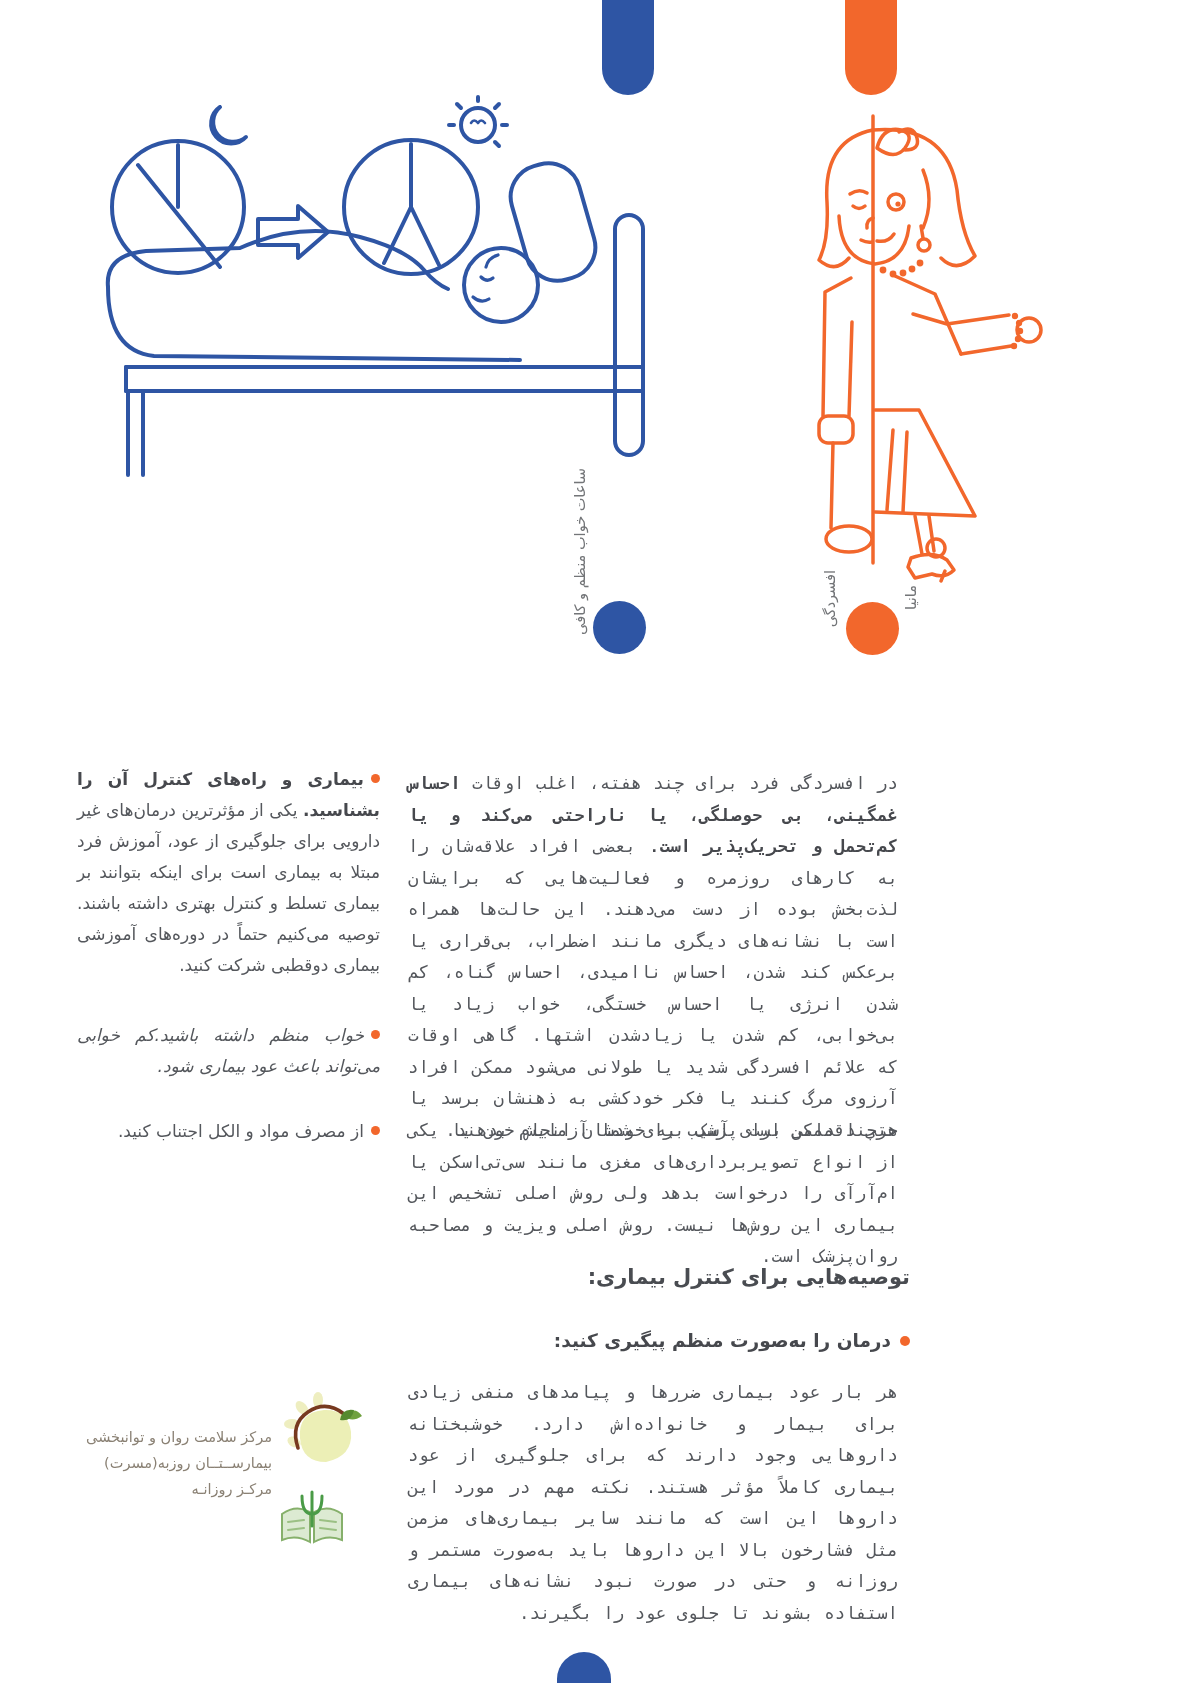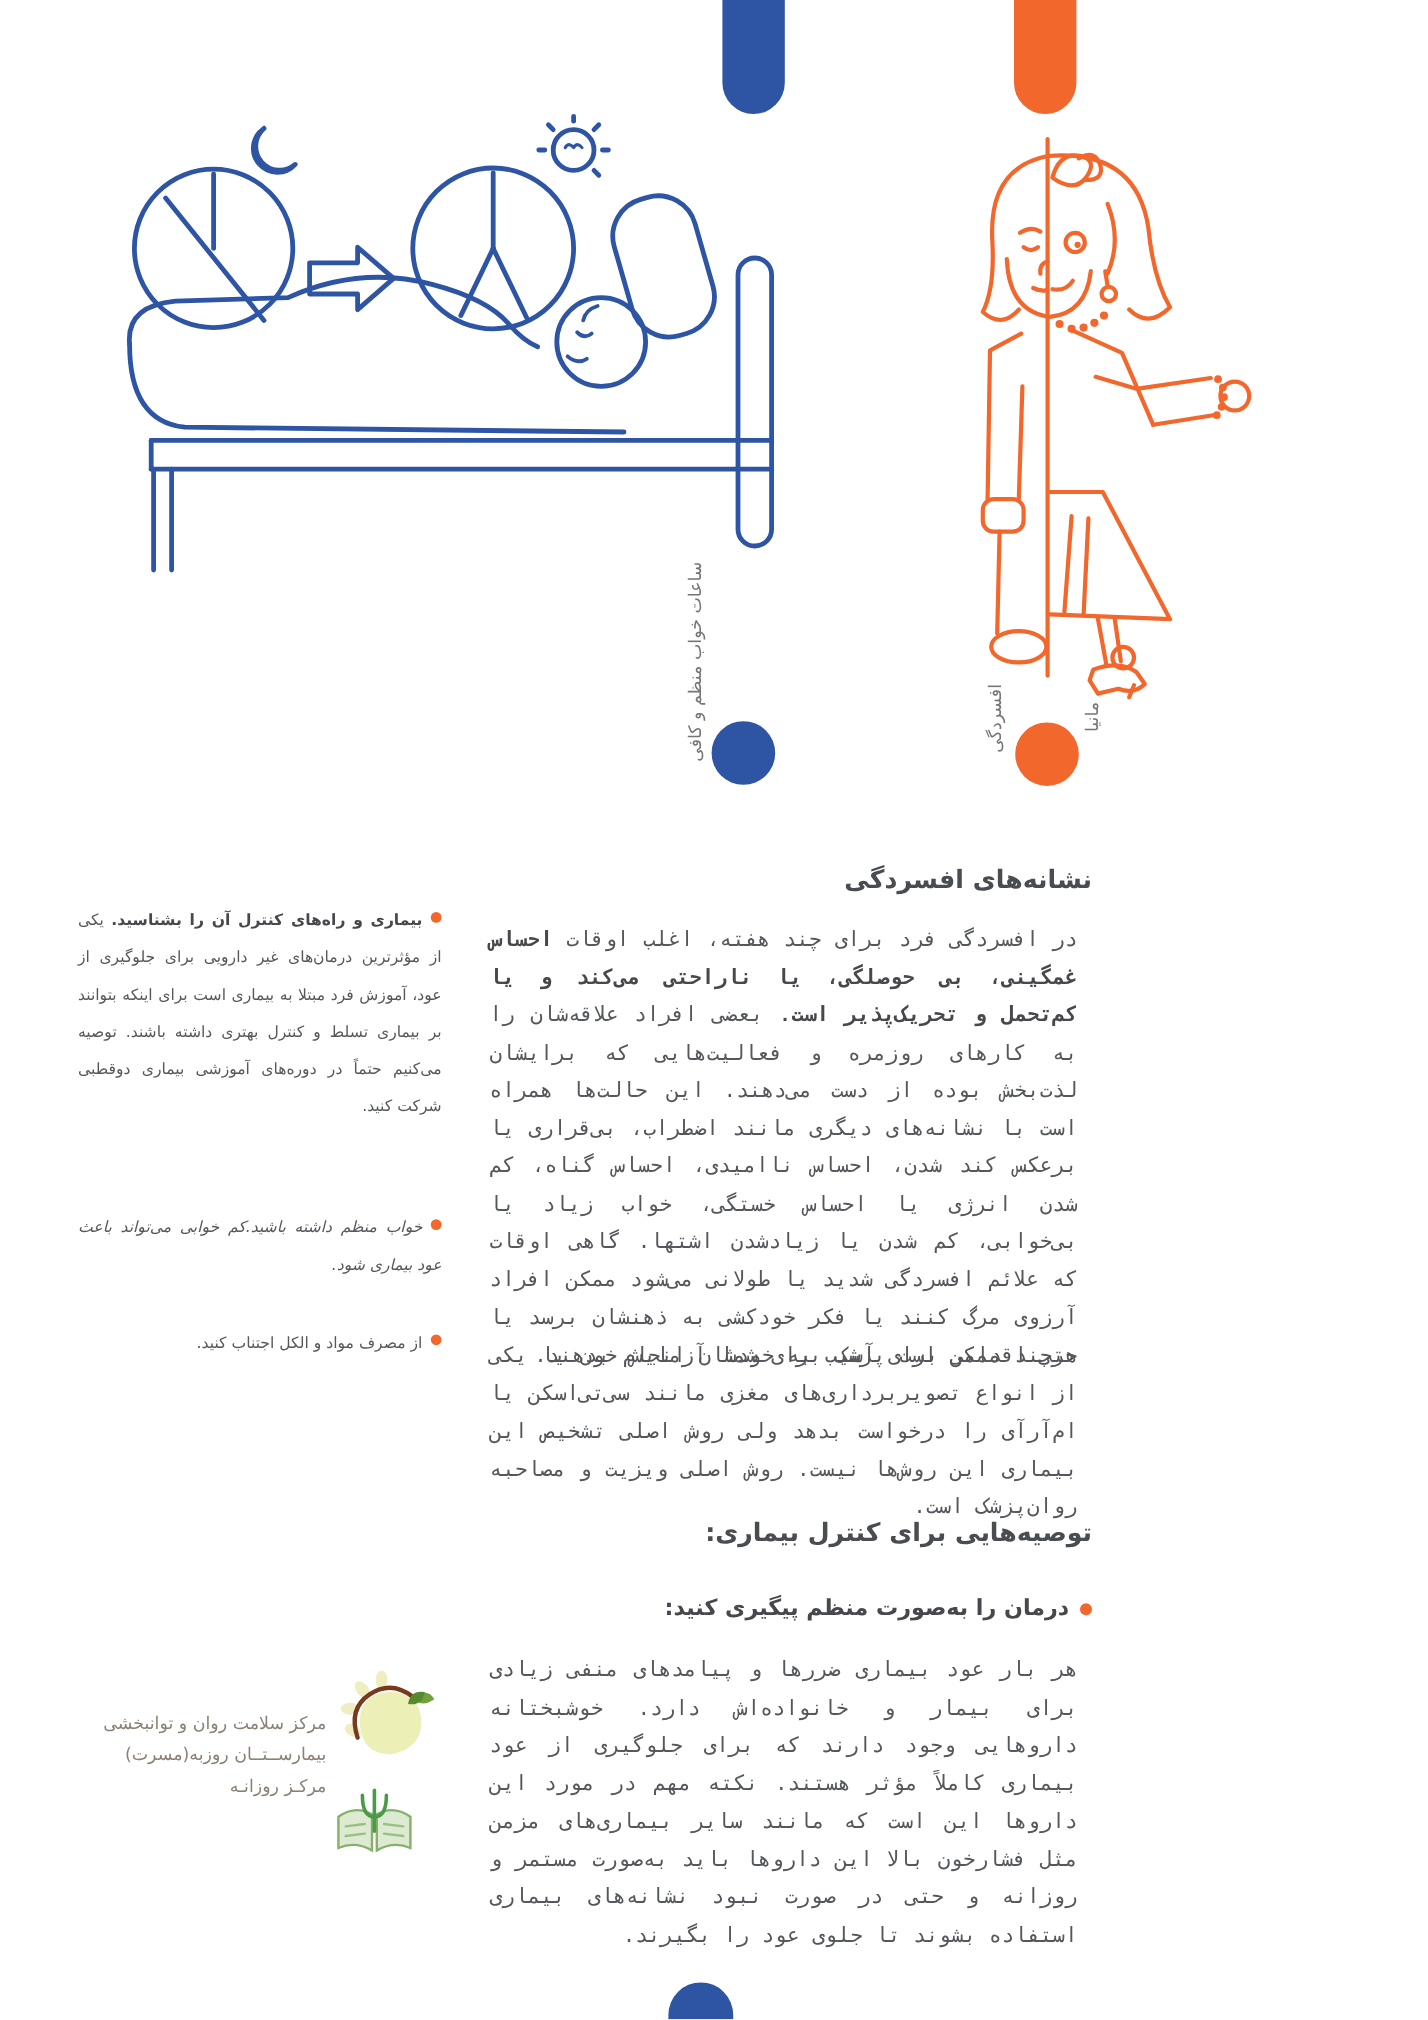--- a/index.html
+++ b/index.html
@@ -29,21 +29,21 @@
     margin:0;font-size:21px;font-weight:700;color:#494c51;line-height:30px;
   }
   .body-p{
     margin:12px;font-size:17.5px;line-height:31.5px;text-align:justify;font-family:Liberation Mono, monospace;
   }
   .body-p .bold, .side-item .bold{font-weight:700;color:#46484d;}
   .tip-row{display:flex;align-items:center;gap:9px;}
   .tip-row .tip-dot{flex:0 0 auto;width:10px;height:10px;border-radius:50%;background:#f2672c;}
   .tip-row .tip-title{font-size:18.5px;font-weight:700;color:#46484d;}
   .side-item{
-    margin:0;font-size:13px;line-height:31px;text-align:justify;position:absolute;width:303px;
+    margin:12px;font-size:17px;line-height:31px;text-align:justify;position:absolute;width:303px;
   }
   .bdot{
     display:inline-block;width:9px;height:9px;border-radius:50%;
     background:#f2672c;margin-left:7px;vertical-align:2px;
   }
   
   .org-text{position:absolute;text-align:right;color:#8a8174;font-size:14.5px;line-height:26px;}
   svg{display:block;}
 </style>
 </head>
@@ -166,21 +166,20 @@
     </g>
   </svg>
 
   <span class="vlabel" style="right:618px;top:468px;">ساعات خواب منظم و کافی</span>
   <span class="vlabel" style="right:368px;top:570px;">افسردگی</span>
   <span class="vlabel" style="right:287px;top:585px;">مانیا</span>
 
   <div class="abs dot-circle blue" style="left:593px;top:601px;"></div>
   <div class="abs dot-circle orange" style="left:846px;top:602px;"></div>
 
-  <h2 class="sec col-main" style="top:718px;">نشانه‌های افسردگی</h2>
 
   <p class="body-p col-main" style="top:757px;">
     <span>در افسردگی فرد برای چند هفته، اغلب اوقات </span><span class="bold">احساس غمگینی، بی حوصلگی، یا ناراحتی می‌کند و یا کم‌تحمل و تحریک‌پذیر است.</span><span> بعضی افراد علاقه‌شان را به کارهای روزمره و فعالیت‌هایی که برایشان لذت‌بخش بوده از دست می‌دهند. این حالت‌ها همراه است با نشانه‌های دیگری مانند اضطراب، بی‌قراری یا برعکس کند شدن، احساس ناامیدی، احساس گناه، کم شدن انرژی یا احساس خستگی، خواب زیاد یا بی‌خوابی، کم شدن یا زیادشدن اشتها. گاهی اوقات که علائم افسردگی شدید یا طولانی می‌شود ممکن افراد آرزوی مرگ کنند یا فکر خودکشی به ذهنشان برسد یا حتی اقدامی برای آسیب به خودشان انجام بدهند.</span>
   </p>
 
   <p class="body-p col-main" style="top:1104px;">هرچند ممکن است پزشک برای شما آزمایش خون یا یکی از انواع تصویربرداری‌های مغزی مانند سی‌تی‌اسکن یا ام‌آرآی را درخواست بدهد ولی روش اصلی تشخیص این بیماری این روش‌ها نیست. روش اصلی ویزیت و مصاحبه روان‌پزشک است.</p>
 
   <h2 class="sec col-main" style="top:1262px;">توصیه‌هایی برای کنترل بیماری:</h2>
 
   <div class="tip-row col-main" style="top:1330px;">

